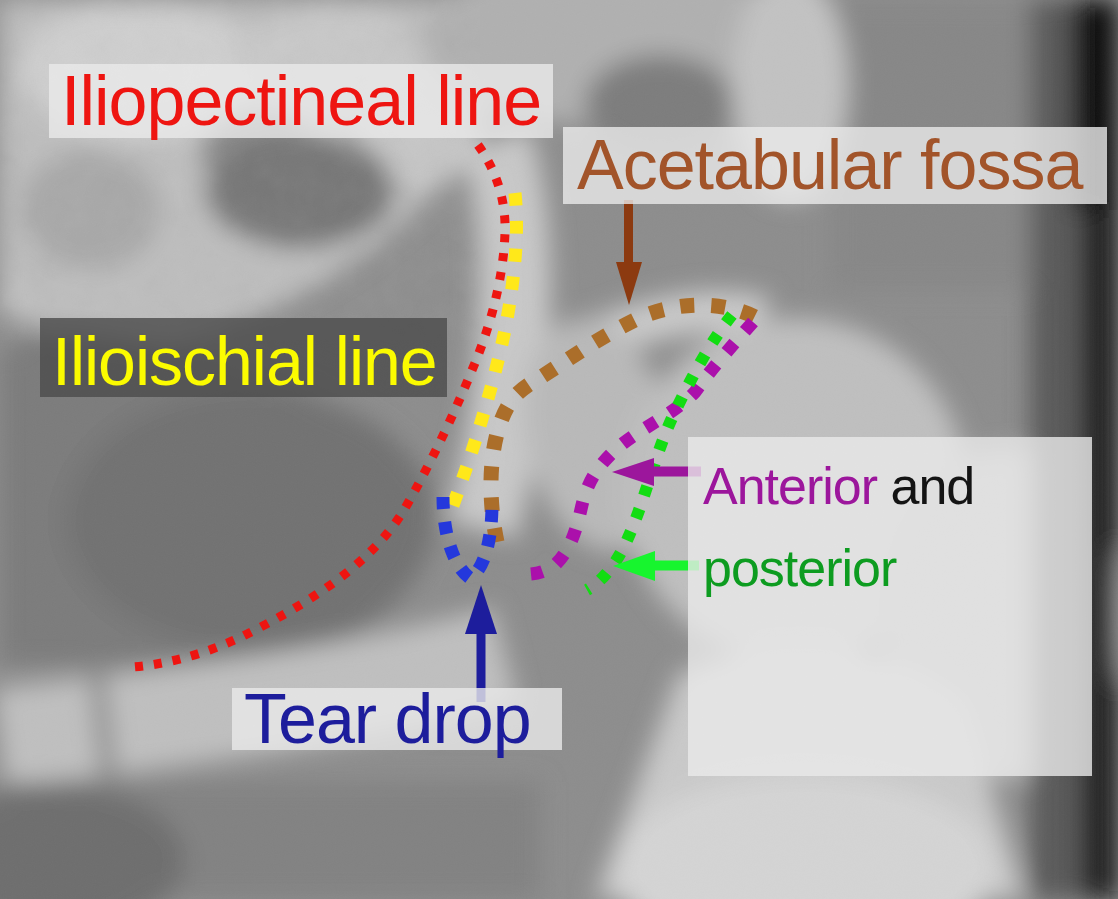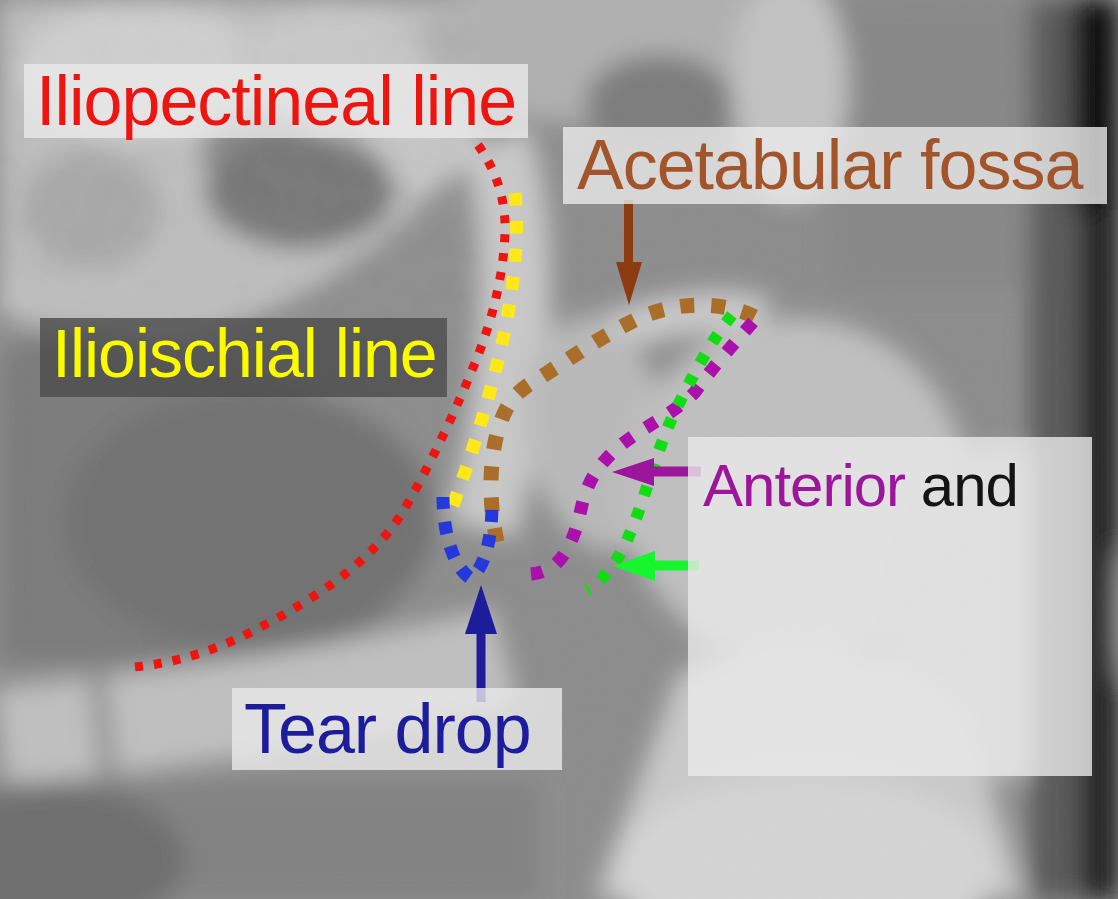--- a/index.html
+++ b/index.html
@@ -9,42 +9,42 @@
     background:#8f8f8f;
   }
   .stage svg.bg{position:absolute;left:0;top:0;}
   .label{
     position:absolute;white-space:nowrap;line-height:1.04;
     letter-spacing:-1px;
   }
   .box-light{background:var(--c-box-light);}
   .box-dark{background:var(--c-box-dark);}
   .lbl-iliopectineal{
-    left:24px;top:64px;width:492px;height:74px;
+    left:49px;top:64px;width:492px;height:74px;
     font-size:70px;color:var(--c-red-line);padding-left:12px;
     display:flex;align-items:center;
   }
   .lbl-acetabular{
     left:563px;top:127px;width:530px;height:77px;
     font-size:70px;color:var(--c-brown-text);padding-left:14px;
     display:flex;align-items:center;
   }
   .lbl-ilioischial{
     left:40px;top:318px;width:395px;height:79px;
     font-size:68px;color:var(--c-yellow-text);padding-left:12px;
-    display:flex;align-items:flex-start;
+    display:flex;align-items:flex-end;
   }
   .lbl-teardrop{
-    left:232px;top:688px;width:318px;height:82px;
+    left:232px;top:688px;width:318px;height:62px;
     font-size:70px;color:var(--c-navy);padding-left:12px;
     display:flex;align-items:center;
   }
   .lbl-walls{
     left:688px;top:437px;width:389px;height:331px;
-    font-size:60px;color:var(--c-ink);
+    font-size:52px;color:var(--c-ink);
     padding:8px 0 0 15px;letter-spacing:-1px;
   }
   .lbl-walls .row{display:block;line-height:82px;}
   .t-purple{color:var(--c-purple-text);}
   .t-green{color:var(--c-green-text);}
 </style>
 </head>
 <body>
 
 <div class="stage">
@@ -169,15 +169,16 @@
   <div class="label box-dark lbl-ilioischial">
     <span>Ilioischial line</span>
   </div>
 
   <div class="label box-light lbl-teardrop">
     <span>Tear drop</span>
   </div>
 
   <div class="label box-light lbl-walls">
     <span class="row"><span class="t-purple">Anterior</span><span> and</span></span>
+    <span class="row t-green">posterior</span>
   </div>
 
 </div>
 
 </body></html>

